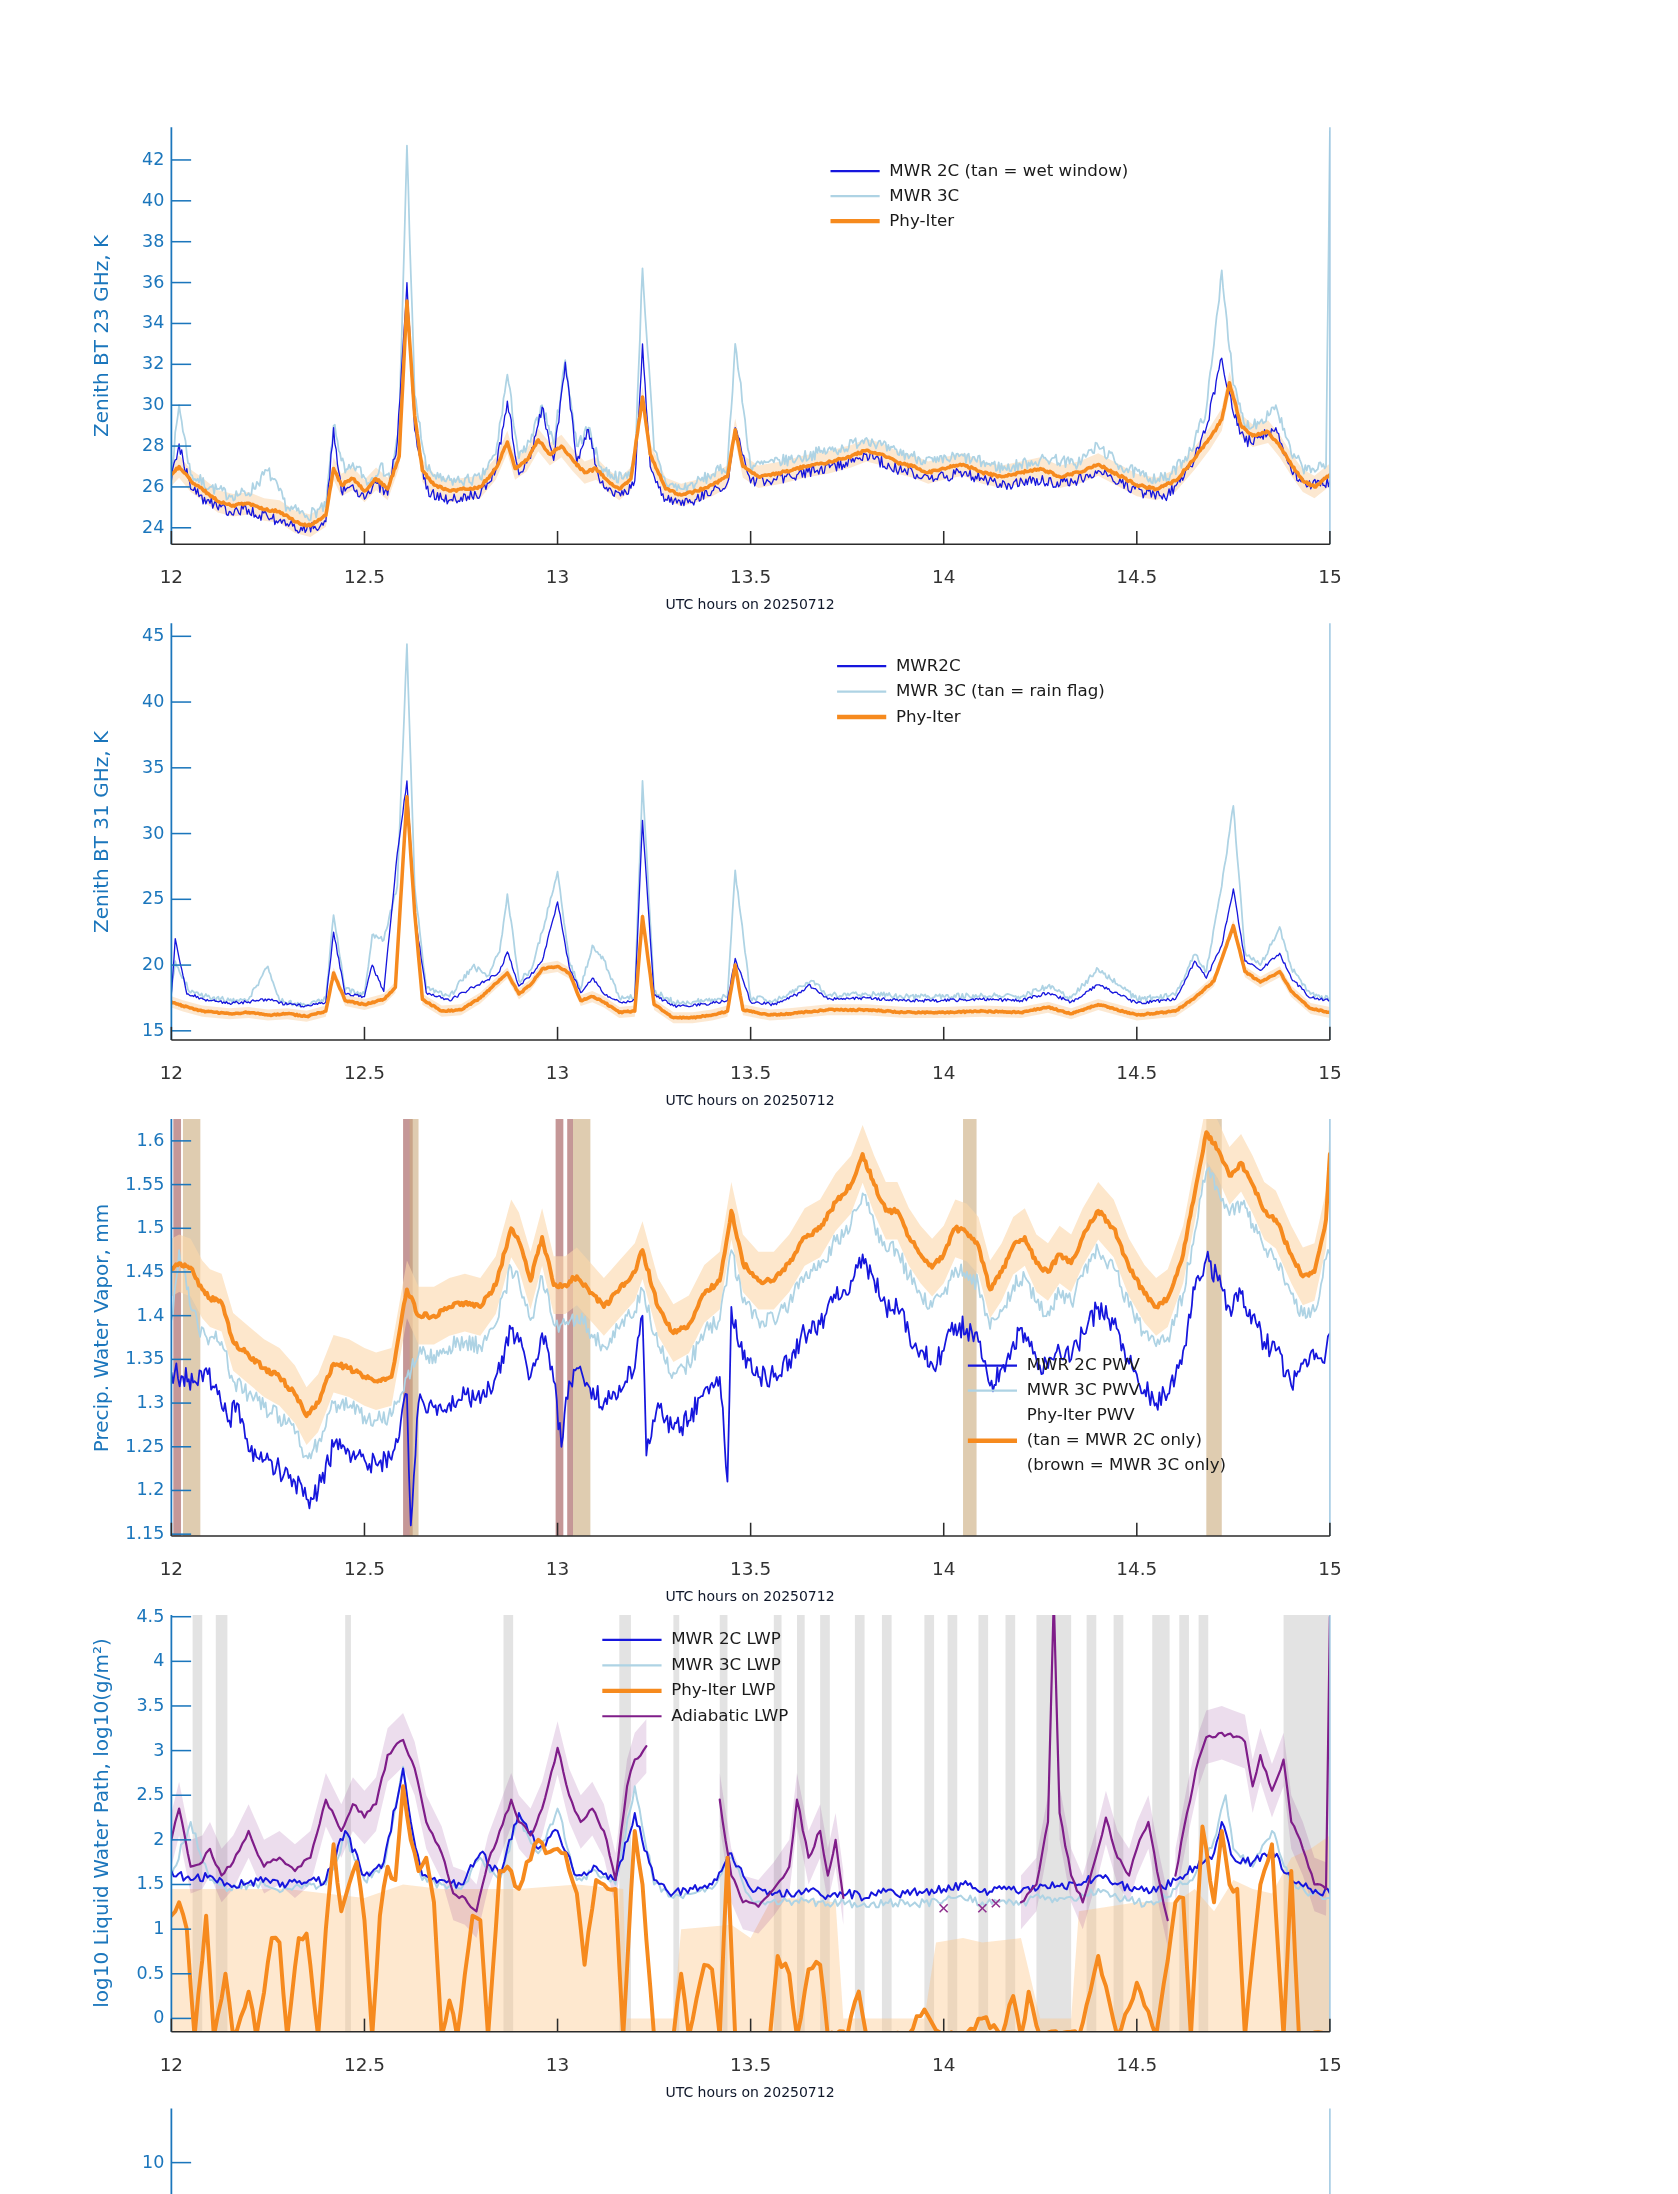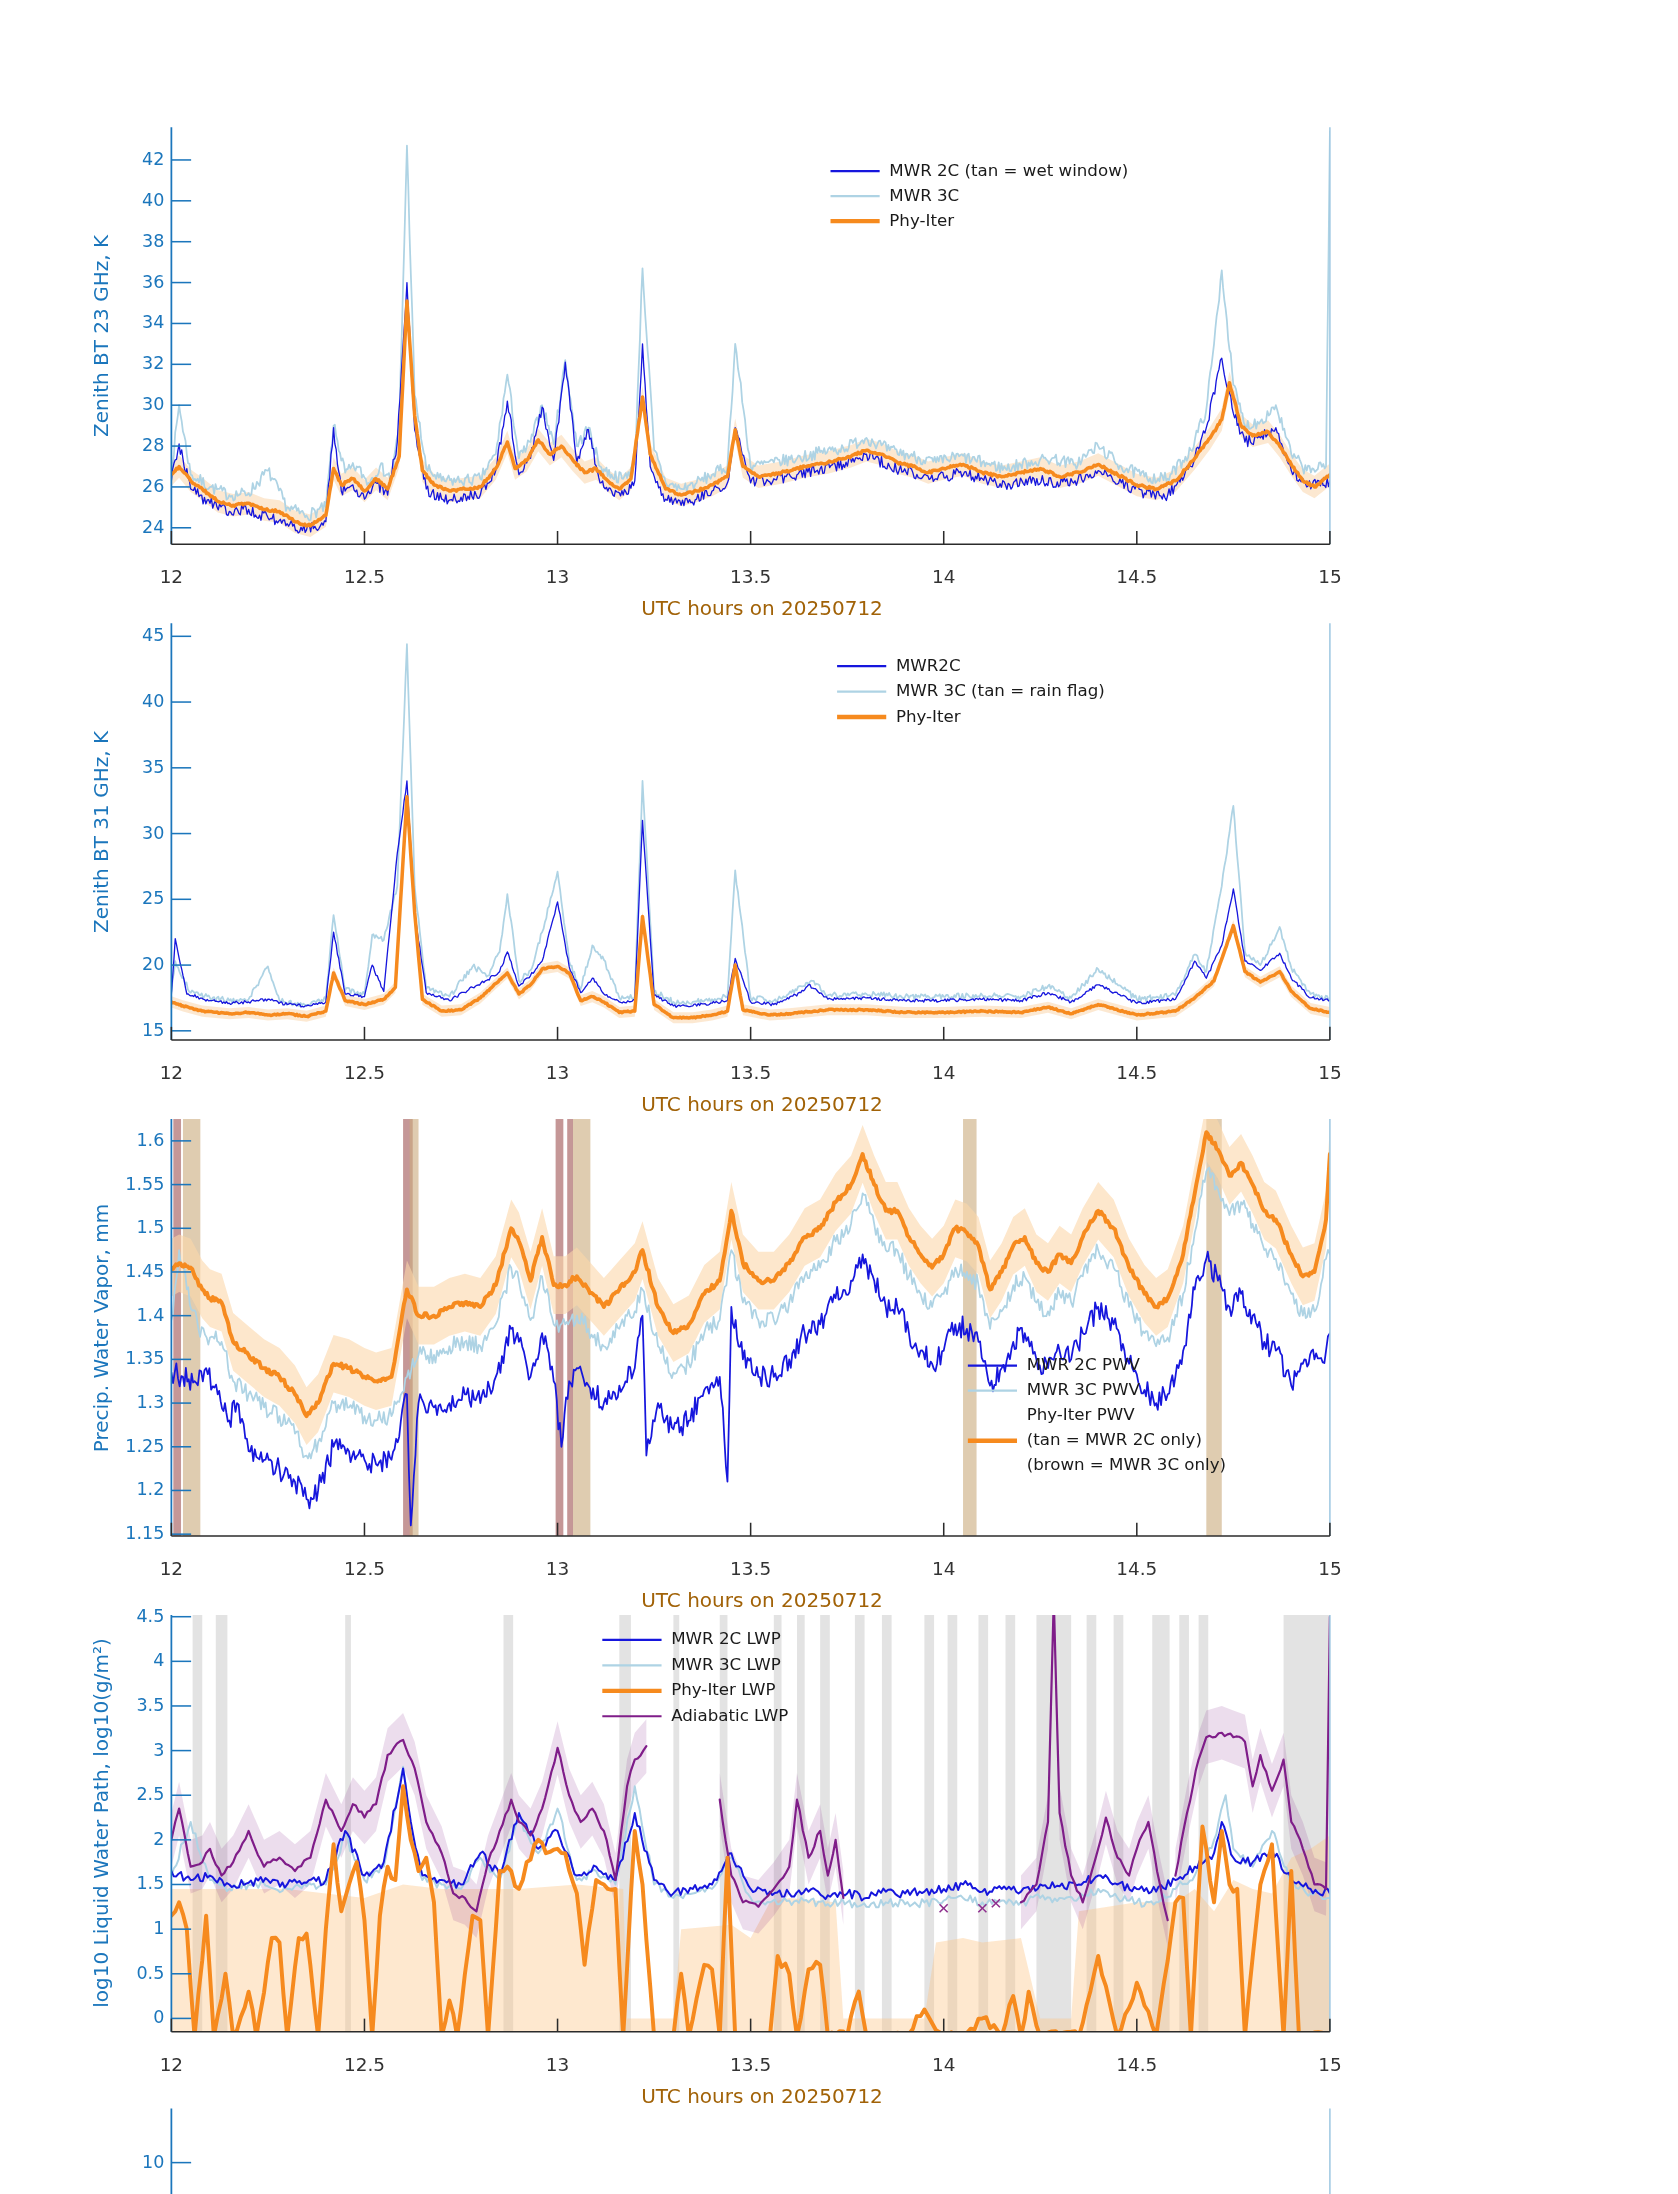--- a/index.html
+++ b/index.html
@@ -1,22 +1,22 @@
 <!DOCTYPE html>
 <html style="font-size:7px"><head>
 <meta charset="utf-8">
 <style>
   html,body{margin:0;padding:0;background:#ffffff;}
   body{width:1679px;height:2633px;position:relative;font-family:"DejaVu Sans",sans-serif;}
   figure.plot{position:absolute;left:0;top:0;width:1679px;height:2633px;margin:0;pointer-events:none;}
   figure.plot svg{position:absolute;left:0;top:0;}
   .ylabel{position:absolute;color:#1b76bc;font-size:20px;white-space:nowrap;
           transform:translate(-50%,-50%) rotate(-90deg);}
-  .xlabel{position:absolute;color:#a16207;font-size:20px;white-space:nowrap;
-          transform:translate(-50%,0);margin-left:12px;}
+  .xlabel{position:absolute;color:#0f172a;font-size:14px;white-space:nowrap;
+          transform:translate(-50%,0);}
 </style>
 </head>
 <body>
 
 <main>
   <figure class="plot">
     <svg width="1679" height="2633" viewBox="0 0 3825 6000">
         <defs>
           <clipPath id="clip0">
             <rect x="390" y="290" width="2640" height="950"></rect>

